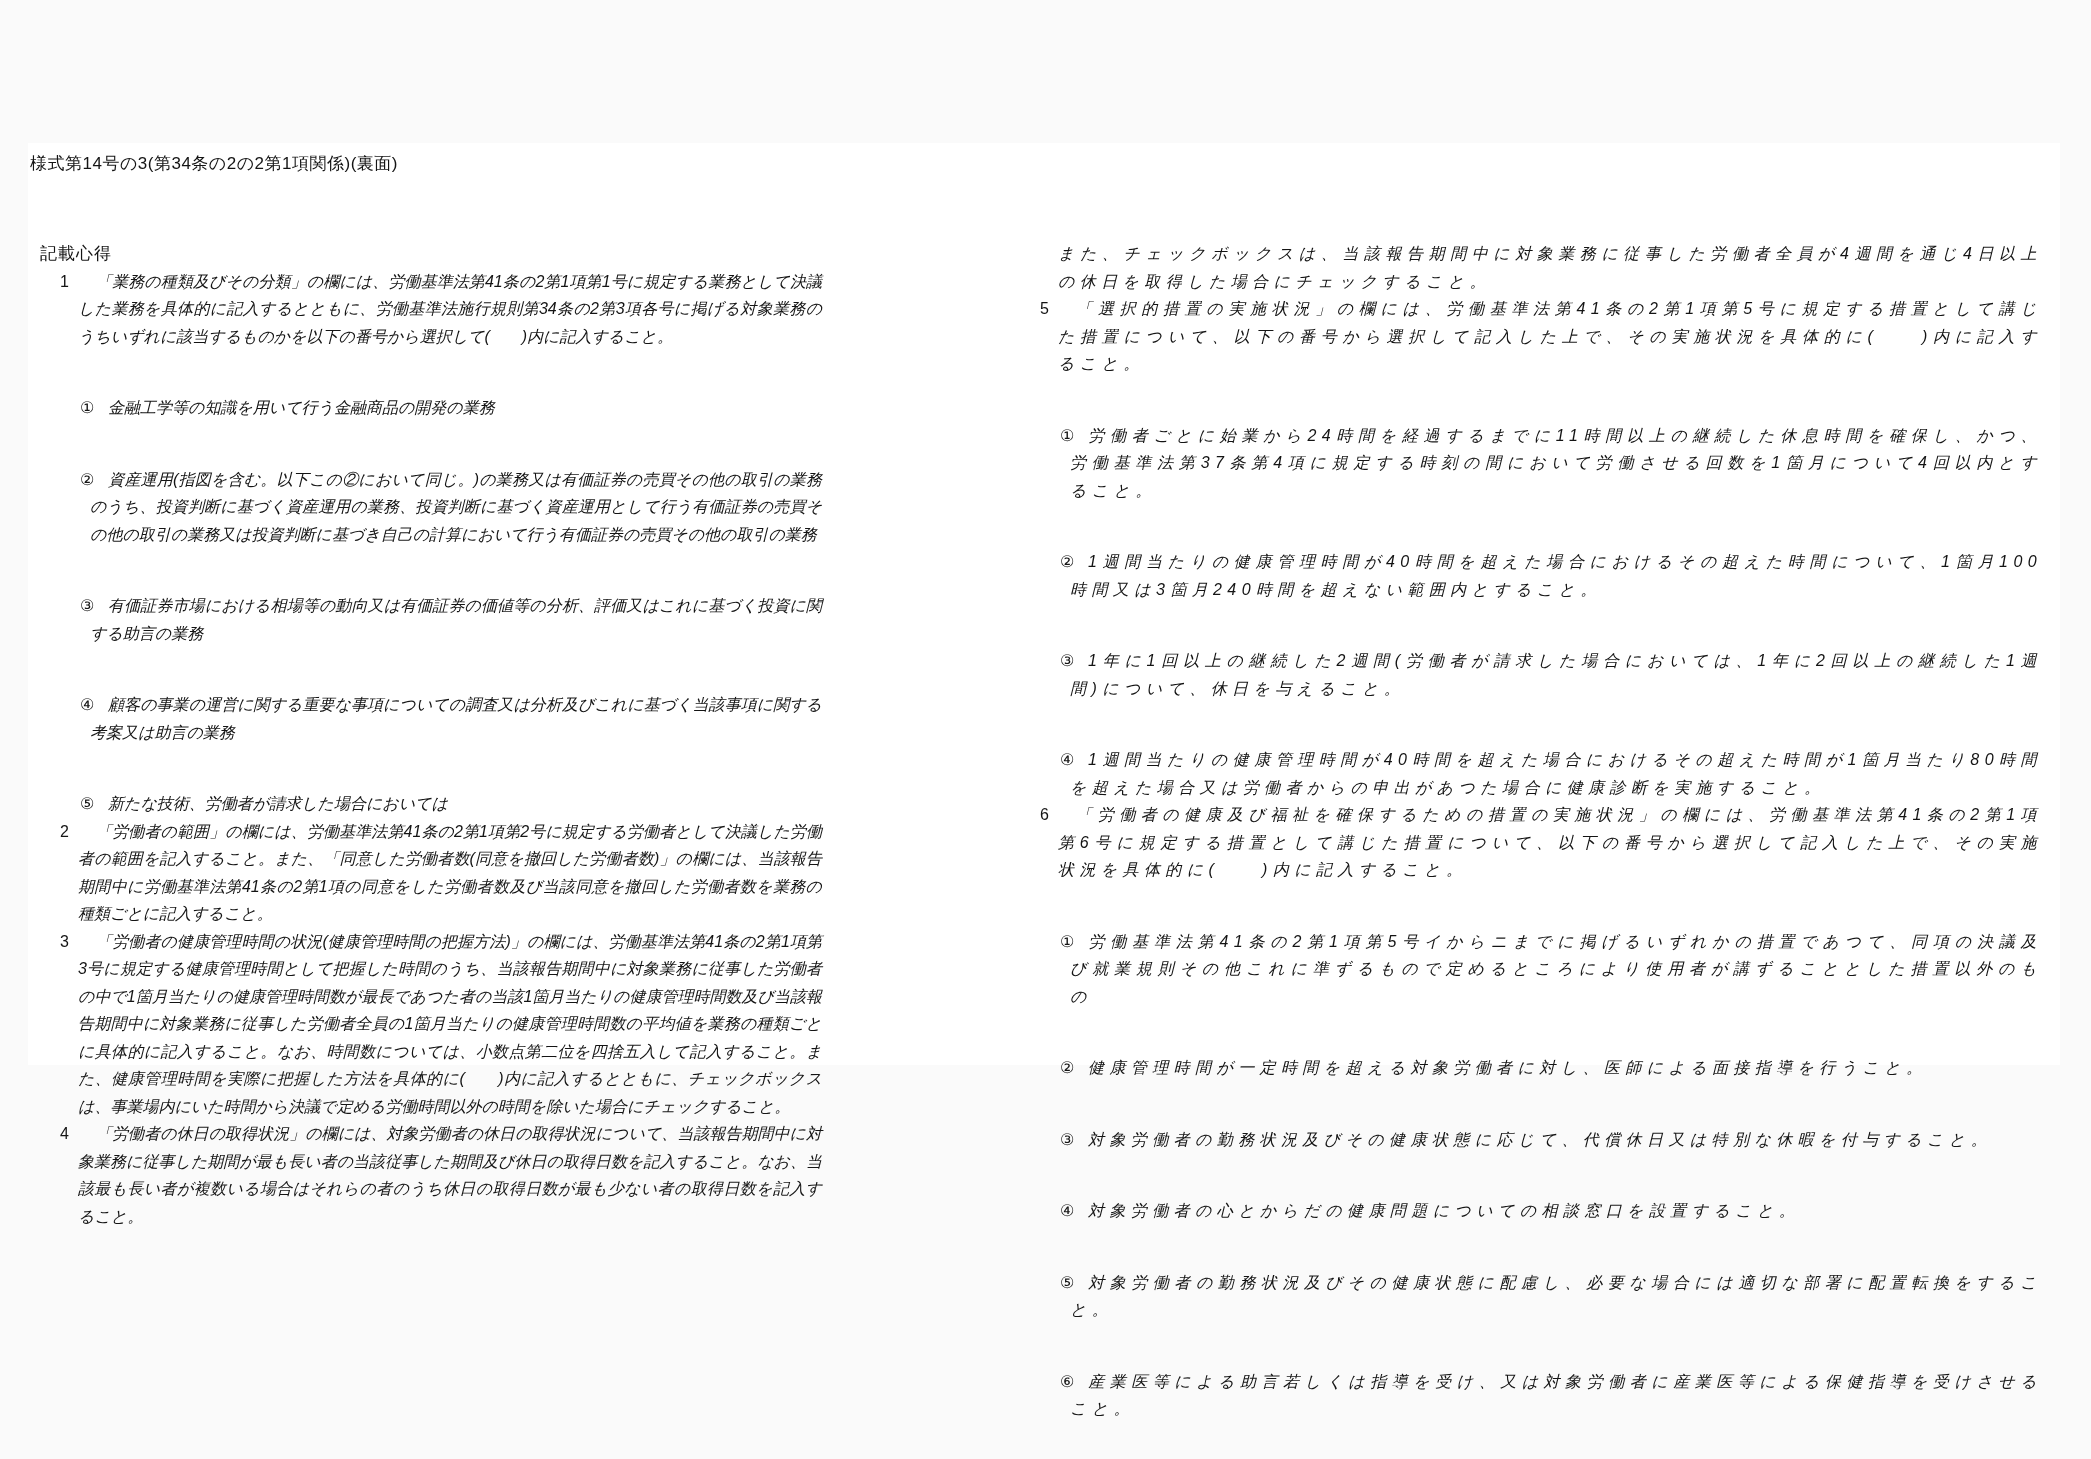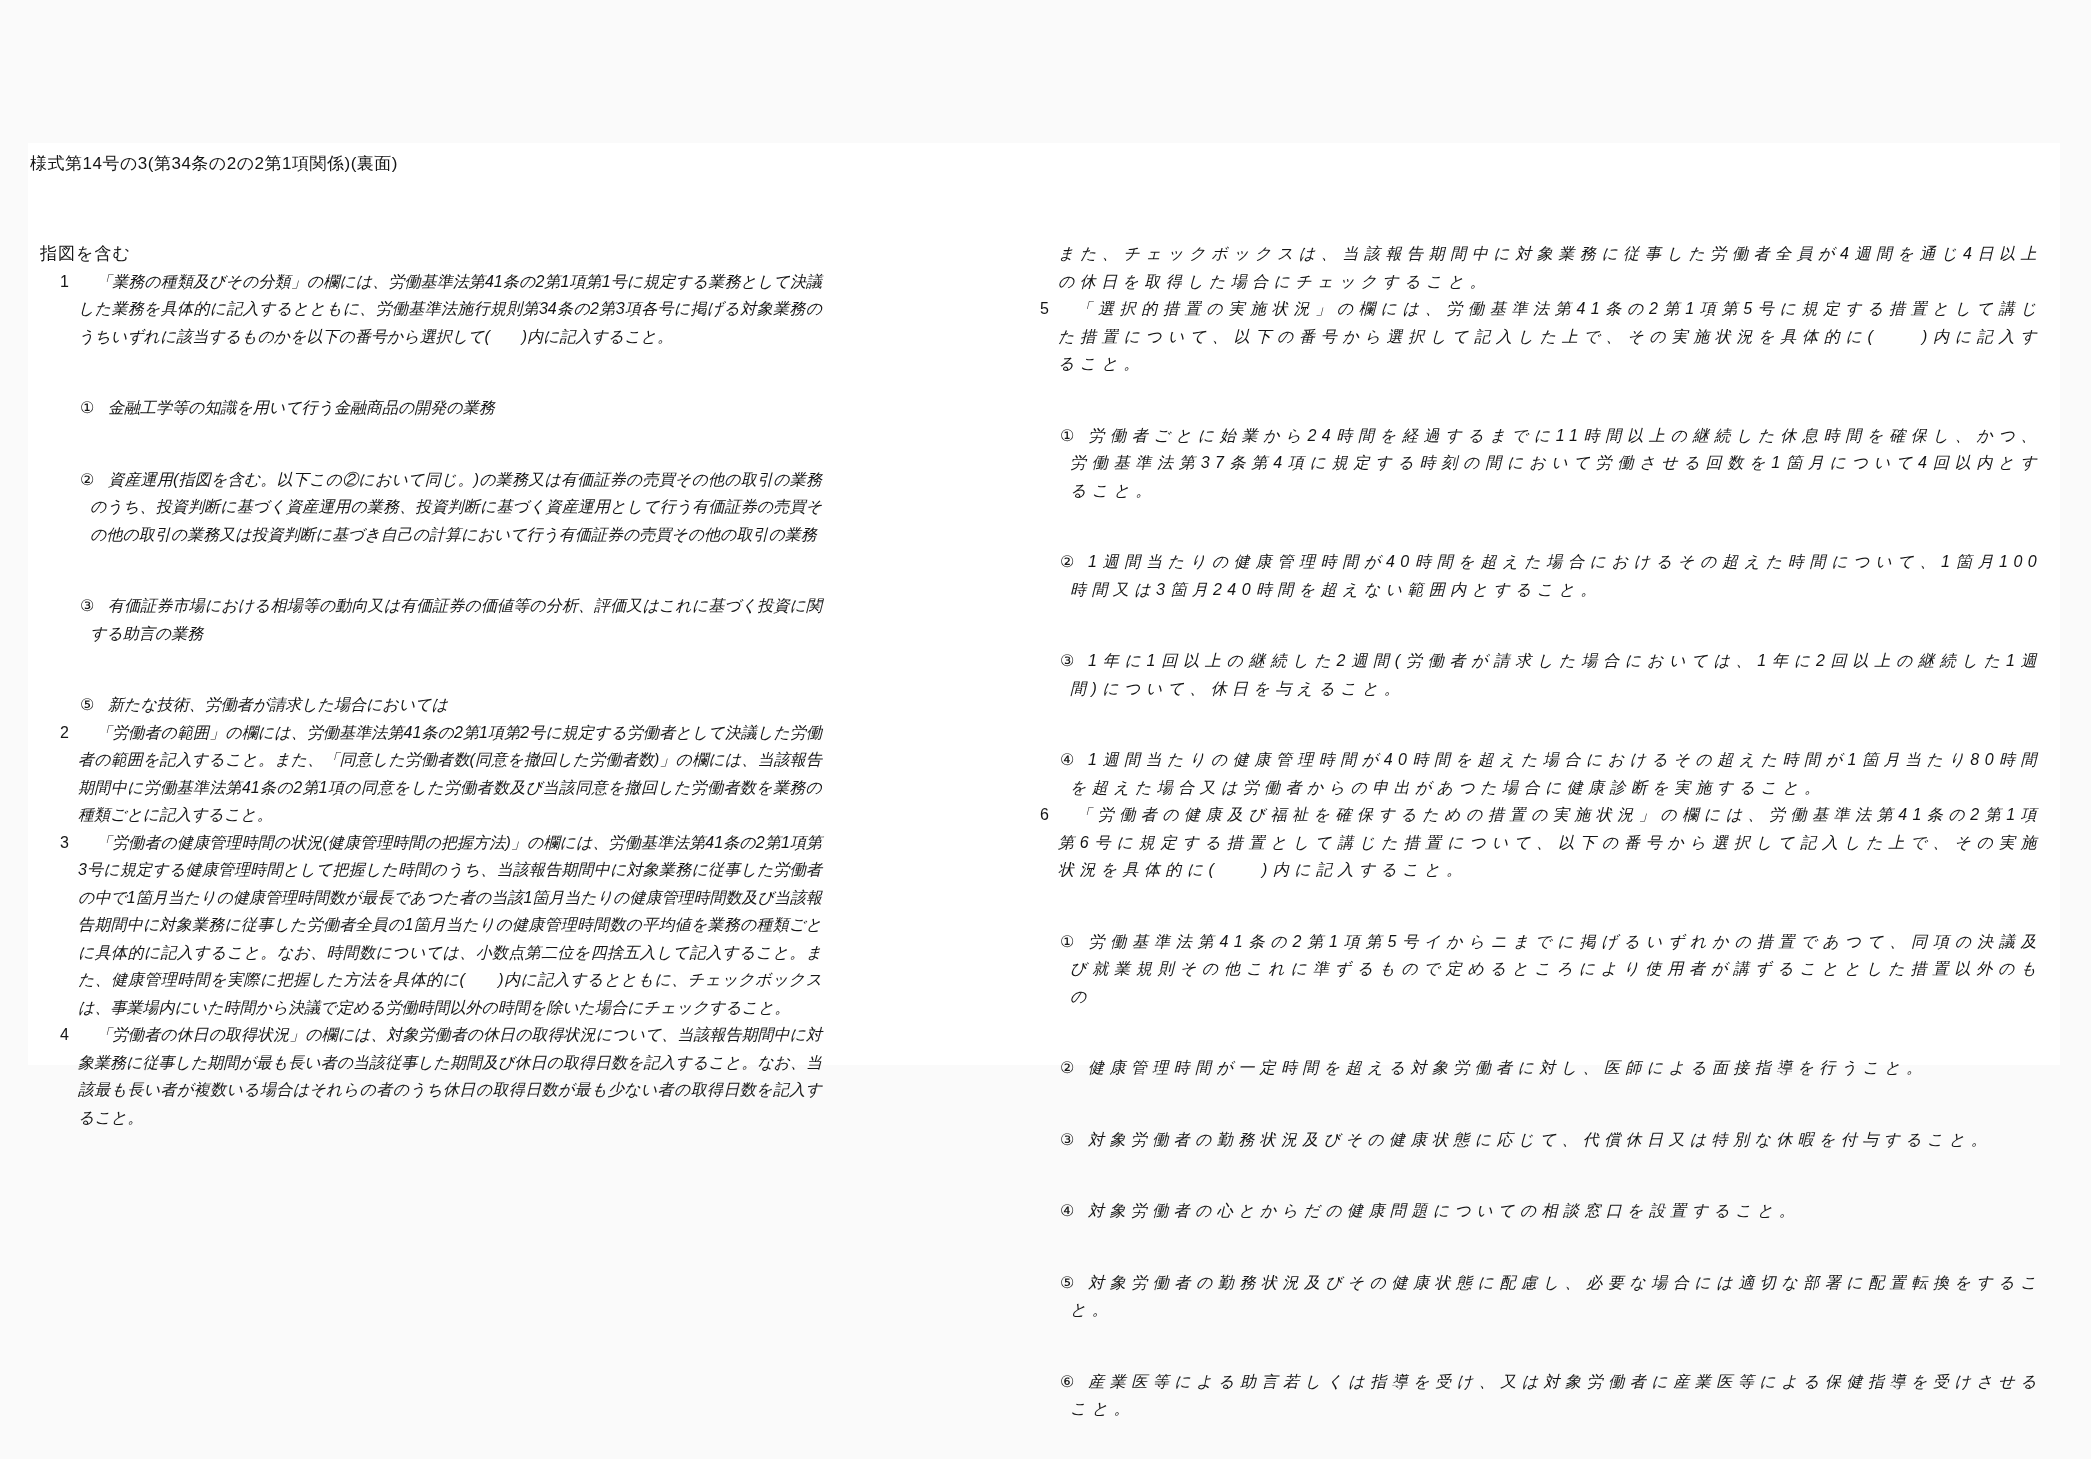--- a/index.html
+++ b/index.html
@@ -59,26 +59,27 @@
   .entry.para { padding-left: 18px; }
   .txt { text-indent: 0; font-style: italic; }
 </style>
 </head>
 <body>
 
 <div class="paper">
   <div class="form-title">様式第14号の3(第34条の2の2第1項関係)(裏面)</div>
 
   <div class="col col-left">
-    <div class="section-title">指図を含む</div>
+    <div class="section-title">記載心得</div>
     <div>
         <div class="entry lv1"><span class="num">1</span><span class="txt">「業務の種類及びその分類」の欄には、労働基準法第41条の2第1項第1号に規定する業務として決議した業務を具体的に記入するとともに、労働基準法施行規則第34条の2第3項各号に掲げる対象業務のうちいずれに該当するものかを以下の番号から選択して(　　)内に記入すること。</span></div>
         <div class="entry lv2"><span class="num">①</span><span class="txt">金融工学等の知識を用いて行う金融商品の開発の業務</span></div>
         <div class="entry lv2"><span class="num">②</span><span class="txt">資産運用(指図を含む。以下この②において同じ。)の業務又は有価証券の売買その他の取引の業務のうち、投資判断に基づく資産運用の業務、投資判断に基づく資産運用として行う有価証券の売買その他の取引の業務又は投資判断に基づき自己の計算において行う有価証券の売買その他の取引の業務</span></div>
         <div class="entry lv2"><span class="num">③</span><span class="txt">有価証券市場における相場等の動向又は有価証券の価値等の分析、評価又はこれに基づく投資に関する助言の業務</span></div>
+        <div class="entry lv2"><span class="num">④</span><span class="txt">顧客の事業の運営に関する重要な事項についての調査又は分析及びこれに基づく当該事項に関する考案又は助言の業務</span></div>
         <div class="entry lv2"><span class="num">⑤</span><span class="txt">新たな技術、労働者が請求した場合においては</span></div>
         <div class="entry lv1"><span class="num">2</span><span class="txt">「労働者の範囲」の欄には、労働基準法第41条の2第1項第2号に規定する労働者として決議した労働者の範囲を記入すること。また、「同意した労働者数(同意を撤回した労働者数)」の欄には、当該報告期間中に労働基準法第41条の2第1項の同意をした労働者数及び当該同意を撤回した労働者数を業務の種類ごとに記入すること。</span></div>
         <div class="entry lv1"><span class="num">3</span><span class="txt">「労働者の健康管理時間の状況(健康管理時間の把握方法)」の欄には、労働基準法第41条の2第1項第3号に規定する健康管理時間として把握した時間のうち、当該報告期間中に対象業務に従事した労働者の中で1箇月当たりの健康管理時間数が最長であつた者の当該1箇月当たりの健康管理時間数及び当該報告期間中に対象業務に従事した労働者全員の1箇月当たりの健康管理時間数の平均値を業務の種類ごとに具体的に記入すること。なお、時間数については、小数点第二位を四捨五入して記入すること。また、健康管理時間を実際に把握した方法を具体的に(　　)内に記入するとともに、チェックボックスは、事業場内にいた時間から決議で定める労働時間以外の時間を除いた場合にチェックすること。</span></div>
         <div class="entry lv1"><span class="num">4</span><span class="txt">「労働者の休日の取得状況」の欄には、対象労働者の休日の取得状況について、当該報告期間中に対象業務に従事した期間が最も長い者の当該従事した期間及び休日の取得日数を記入すること。なお、当該最も長い者が複数いる場合はそれらの者のうち休日の取得日数が最も少ない者の取得日数を記入すること。</span></div>
       </div>
   </div>
 
   <div class="col col-right">
     <div>
         <div class="entry para"><span class="txt">また、チェックボックスは、当該報告期間中に対象業務に従事した労働者全員が4週間を通じ4日以上の休日を取得した場合にチェックすること。</span></div>

